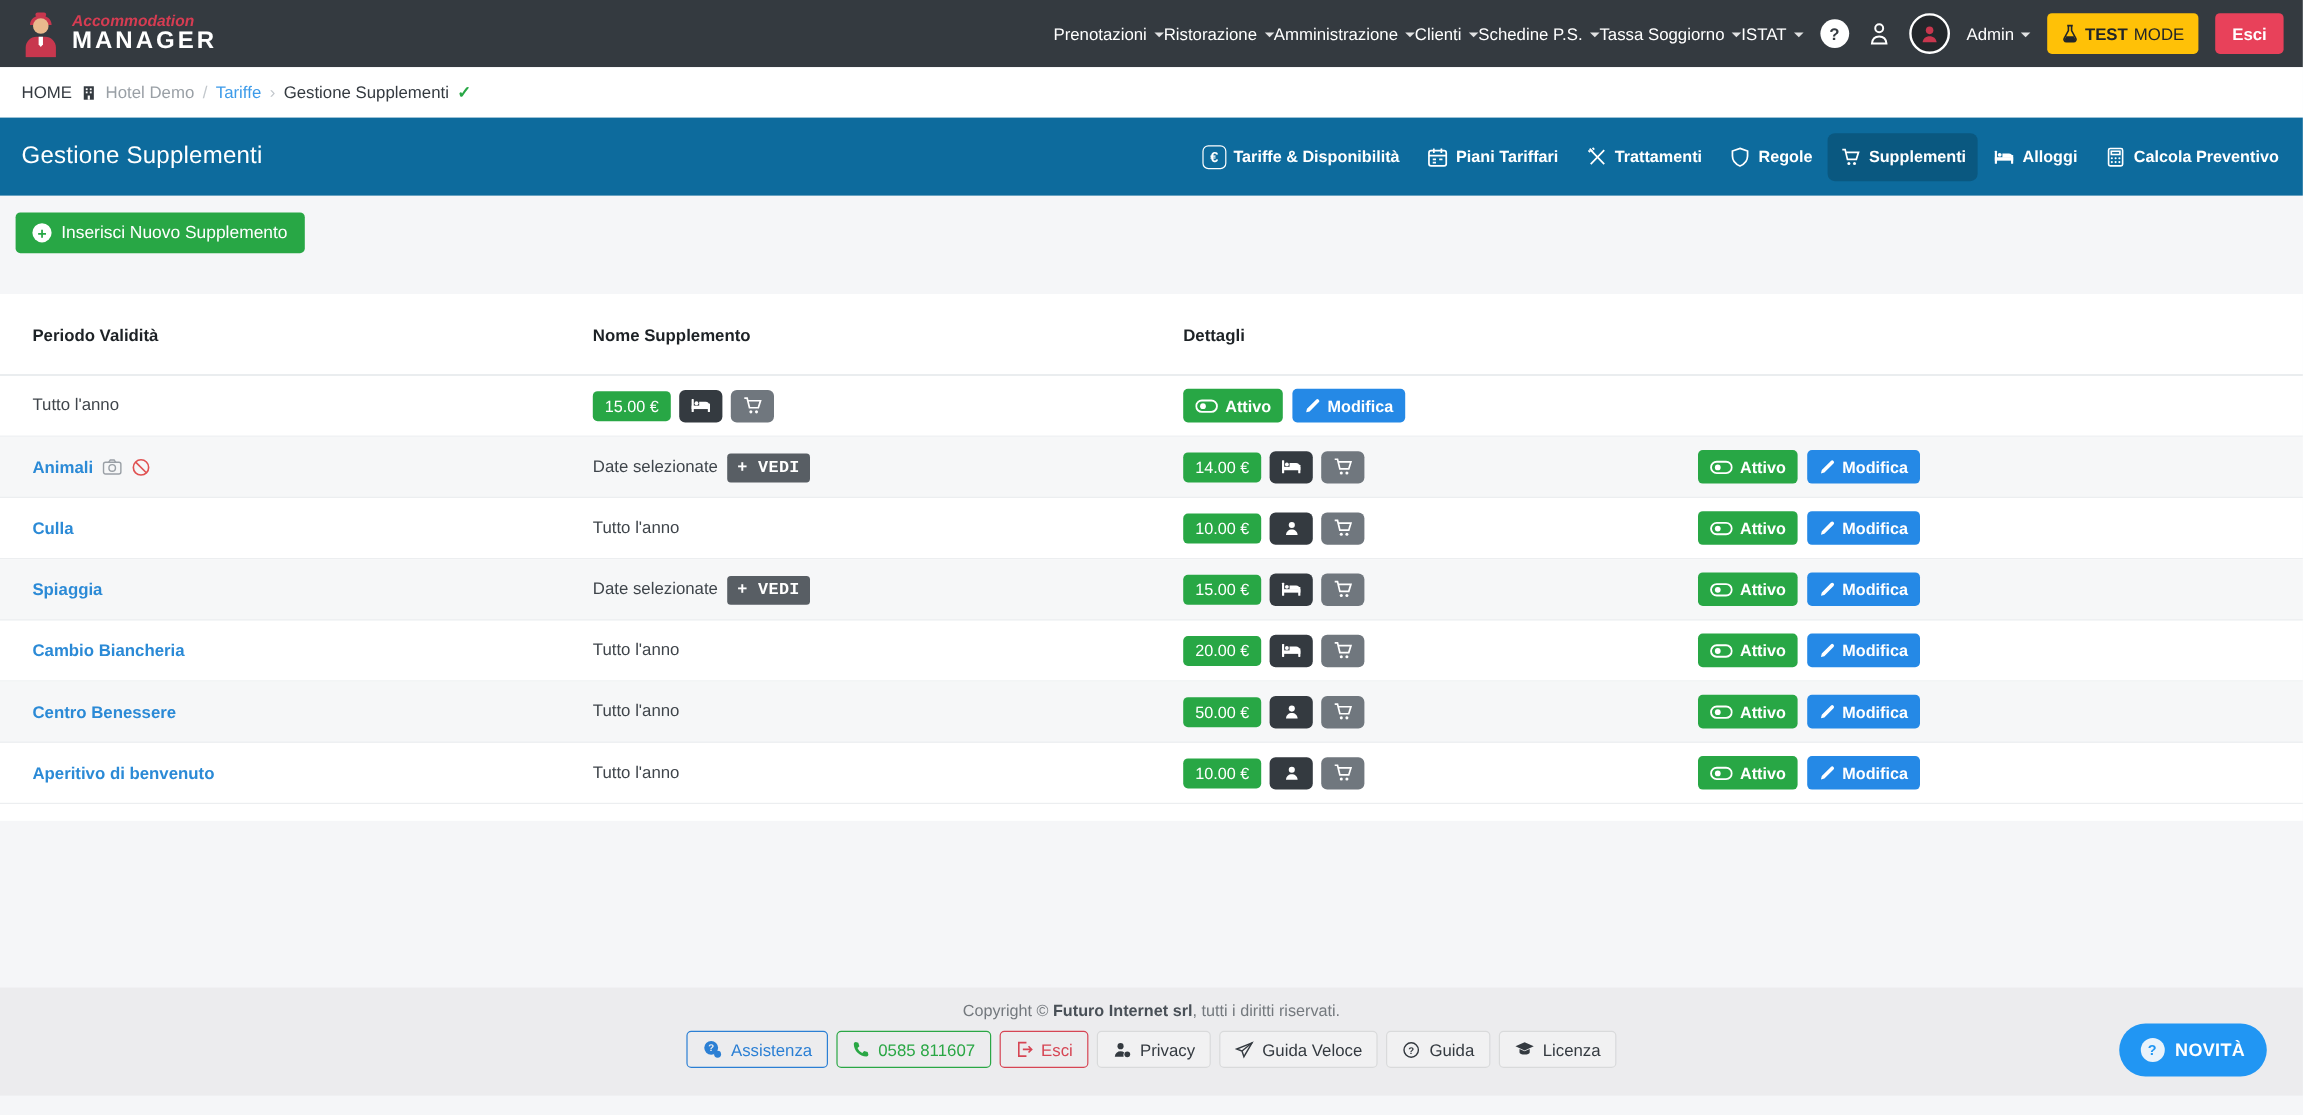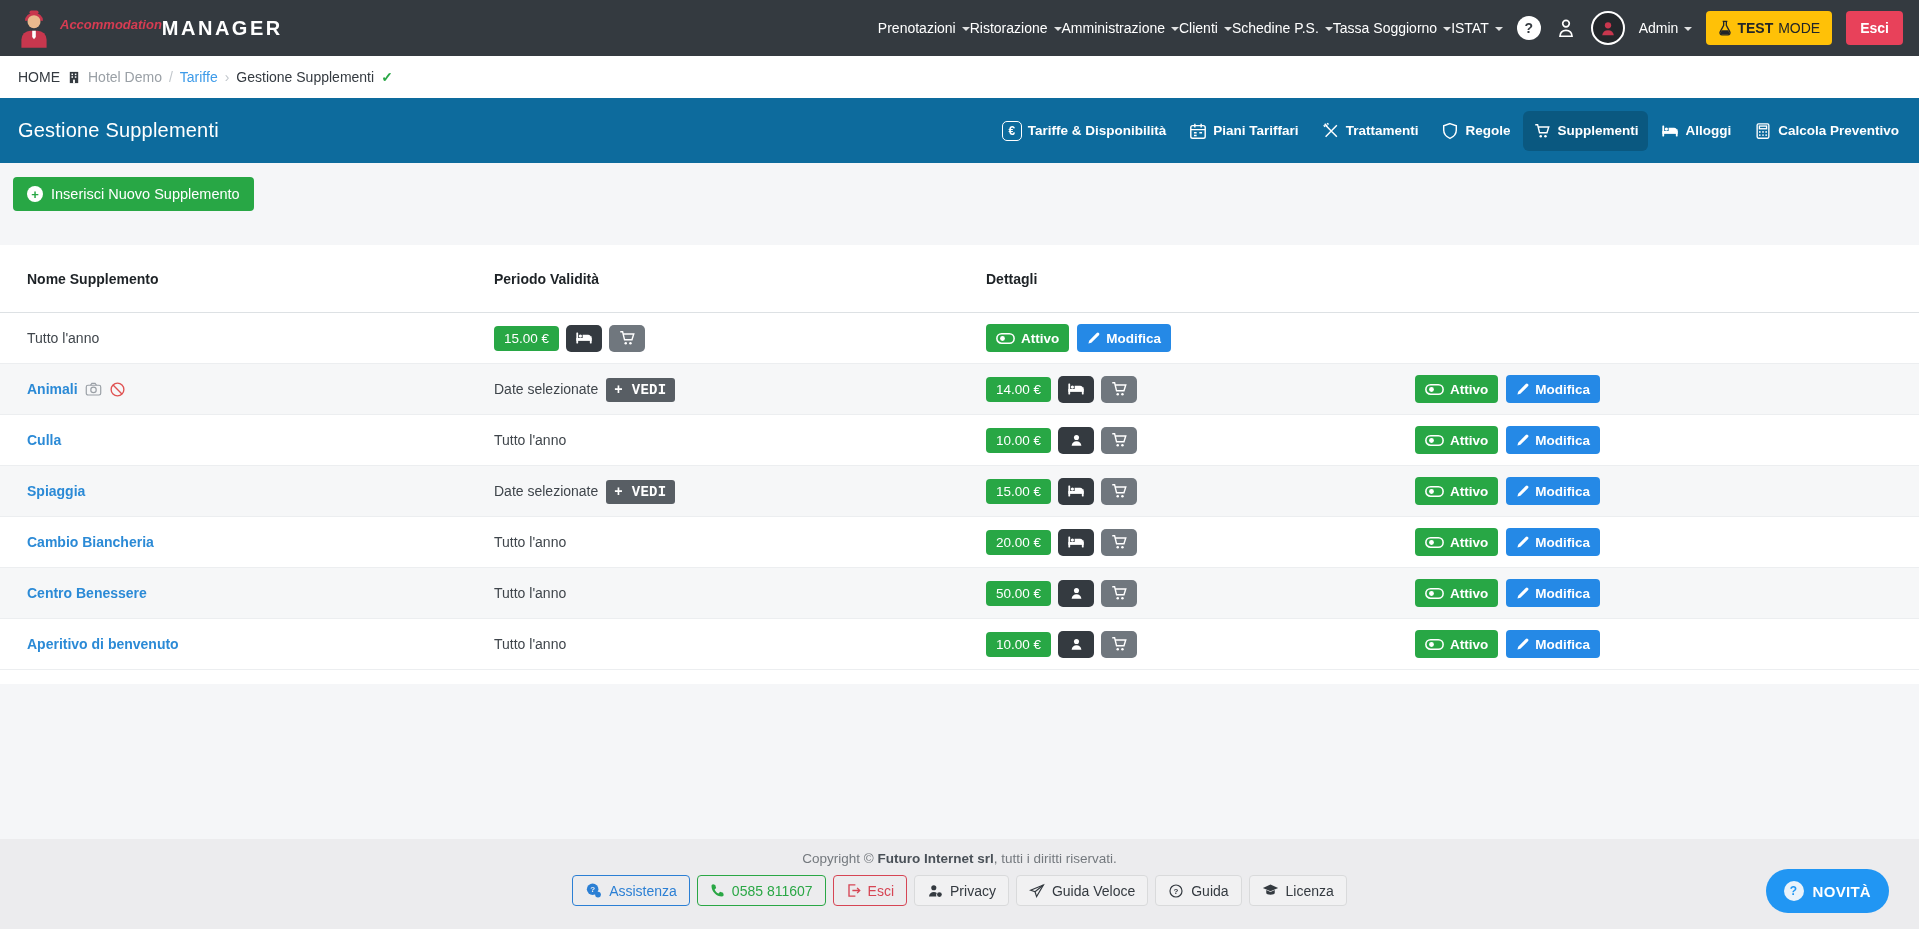--- a/index.html
+++ b/index.html
@@ -7,21 +7,21 @@
   body {
     width:1919px; height:929px; overflow:hidden;
     font-family:"Liberation Sans", sans-serif;
     background:#f5f6f8; color:#212529;
   }
   .app { position:relative; width:1919px; height:929px; background:#f5f6f8; }
 
   
   .navbar { height:56px; background:#343a40; display:flex; align-items:center; padding:0 16px; gap:14px; }
   .brand { display:flex; align-items:center; gap:8px; cursor:pointer; }
-  .brand-text { display:flex; flex-direction:row; line-height:1.05; }
+  .brand-text { display:flex; flex-direction:column; line-height:1.05; }
   .brand-line1 { color:#d63c52; font-weight:700; font-size:13px; font-style:italic; }
   .brand-line2 { color:#fff; font-weight:800; font-size:20px; letter-spacing:2.5px; }
   .nav-menu { margin-left:auto; display:flex; align-items:flex-end; }
   .nav-item { color:#fff; font-size:14px; display:flex; align-items:center; gap:6px; cursor:pointer; text-decoration:none; white-space:nowrap; }
   .caret { width:0; height:0; border-left:4px solid transparent; border-right:4px solid transparent; border-top:4px solid rgba(255,255,255,.85); margin-top:2px; }
   .q-circle-nav { width:24px; height:24px; border-radius:50%; background:#fff; color:#343a40; font-weight:700; font-size:14px; display:flex; align-items:center; justify-content:center; cursor:pointer; }
   .nav-user { display:flex; align-items:center; cursor:pointer; }
   .avatar { width:34px; height:34px; border-radius:50%; background:#23272b; border:2px solid #fff; display:flex; align-items:center; justify-content:center; cursor:pointer; }
   .admin-link { color:#fff; font-size:14px; display:flex; align-items:center; gap:6px; cursor:pointer; text-decoration:none; }
   .test-mode { background:#ffc107; border:none; border-radius:4px; height:34px; padding:0 12px; display:flex; align-items:center; gap:5px; font-size:14px; color:#212529; cursor:pointer; font-family:inherit; }
@@ -66,21 +66,21 @@
   .price-badge { background:#28a745; color:#fff; font-size:13.5px; padding:5px 10px; border-radius:4px; }
   .icon-badge { width:36px; height:27px; border-radius:5px; display:flex; align-items:center; justify-content:center; color:#fff; }
   .icon-badge.dark { background:#343a40; }
   .icon-badge.gray { background:#70777e; }
   .opt-cell { display:flex; gap:8px; align-items:center; }
   .btn-attivo, .btn-modifica { border:none; border-radius:4px; height:28px; padding:0 10px; font-size:13.5px; font-weight:600; color:#fff; display:flex; align-items:center; gap:6px; cursor:pointer; font-family:inherit; }
   .btn-attivo { background:#28a745; }
   .btn-modifica { background:#2589e6; }
 
   
-  footer { position:absolute; left:0; right:0; bottom:0; height:90px; background:#ececee; }
+  footer { position:absolute; left:0; right:0; bottom:16px; height:90px; background:#ececee; }
   .copyright { padding-top:12px; font-size:13.5px; color:#74797e; text-align:center; }
   .copyright b { color:#495057; }
   .footer-buttons { display:flex; justify-content:center; gap:7px; margin-top:9px; }
   .fbtn { height:31px; border-radius:4px; padding:0 12px; font-size:14px; display:flex; align-items:center; gap:7px; background:transparent; cursor:pointer; font-family:inherit; }
   .fbtn.blue  { border:1px solid #2b7fd4; color:#2b7fd4; }
   .fbtn.green { border:1px solid #2aa745; color:#2aa745; }
   .fbtn.red   { border:1px solid #d64554; color:#d64554; }
   .fbtn.gray  { border:1px solid #d9dadb; color:#343a40; background:#f1f1f2; }
   .novita { position:absolute; right:30px; bottom:16px; height:44px; border-radius:22px; background:#2196f3; color:#fff; border:none; font-weight:700; font-size:15px; display:flex; align-items:center; gap:9px; padding:0 18px; cursor:pointer; font-family:inherit; letter-spacing:.3px; }
   .q-disc { width:20px; height:20px; border-radius:50%; background:#eaf3fb; color:#2196f3; font-weight:700; font-size:12px; display:flex; align-items:center; justify-content:center; }
@@ -261,22 +261,22 @@
   </div>
 
   <div class="content">
     <button class="btn-new">
       <span class="plus-disc">+</span>
       <span>Inserisci Nuovo Supplemento</span>
     </button>
 
     <div class="card">
       <div class="thead row-grid">
+        <div>Periodo Validità</div>
         <div>Nome Supplemento</div>
-        <div>Periodo Validità</div>
         <div>Dettagli</div>
       </div>
       <div id="table-body">
           <div class="row-grid trow">
             <div><span class="period-text">Tutto l'anno</span></div>
             <div class="det-cell">
               <span class="price-badge">15.00 €</span>
               <span class="icon-badge dark">
                 <span class="icn">
                   <svg width="18" height="18" viewBox="0 0 20 20" fill="currentColor">

